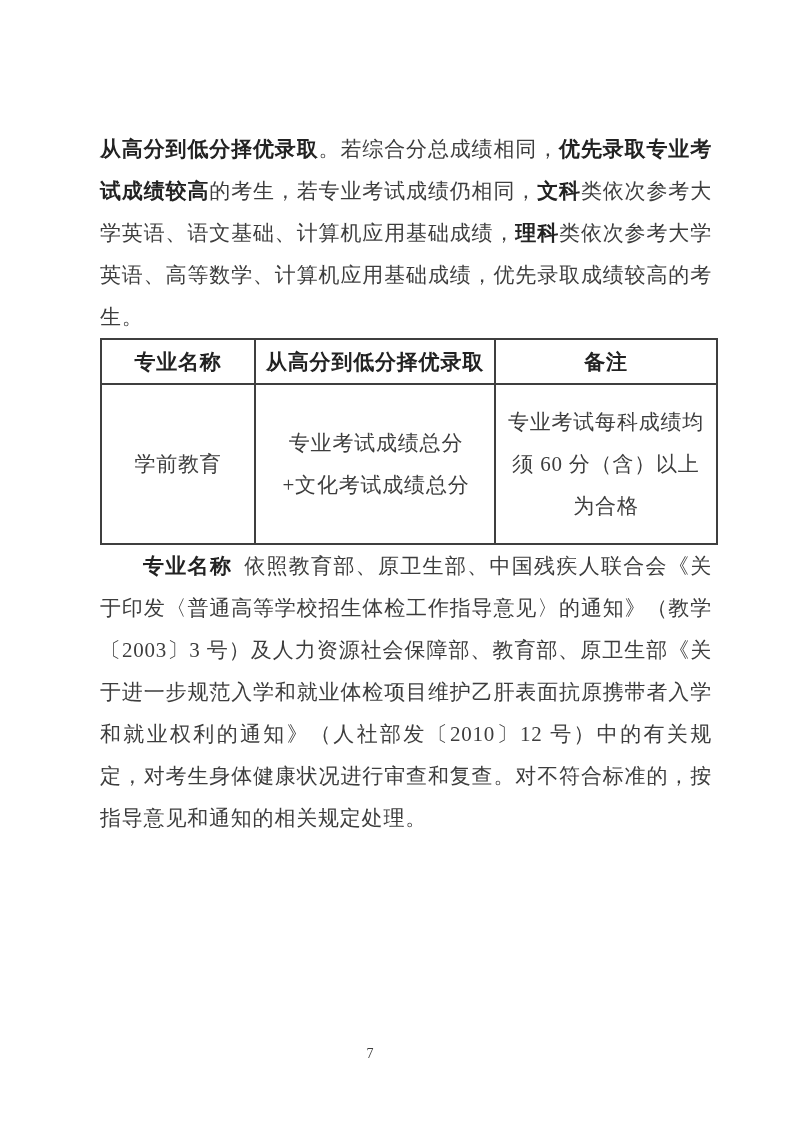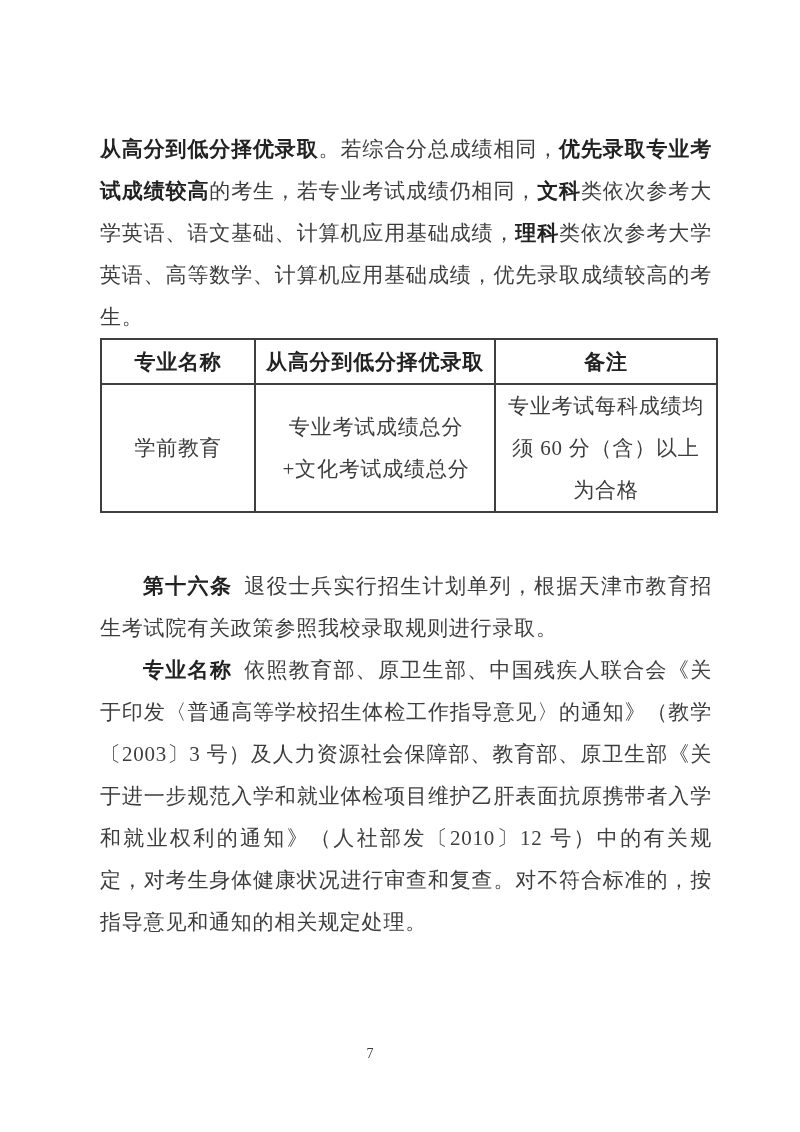--- a/index.html
+++ b/index.html
@@ -76,21 +76,21 @@
   }
   .cell-method {
     text-align: justify;
     text-justify: inter-character;
     padding: 0 16px 0 18px;
     line-height: 42px;
   }
   .cell-remark {
     text-align: justify;
     text-justify: inter-character;
-    padding: 0 10px;
+    padding: 16px 10px;
     line-height: 42px;
   }
   .page-number {
     position: absolute;
     top: 1046px;
     left: 0;
     width: 100%;
     text-align: center;
     font-size: 14px;
     color: #3d3d3d;
@@ -116,23 +116,20 @@
       </thead>
       <tbody>
         <tr>
           <td class="cell-major">学前教育</td>
           <td class="cell-method">专业考试成绩总分+文化考试成绩总分</td>
           <td class="cell-remark">专业考试每科成绩均须 60 分（含）以上为合格</td>
         </tr>
       </tbody>
     </table>
 
-    <p class="para article first-article">
-      <span class="bold article-label">第十六条</span><span>退役士兵实行招生计划单列，根据天津市教育招生考试院有关政策参照我校录取规则进行录取。</span>
-    </p>
 
 
     <p class="para article">
       <span class="bold article-label">专业名称</span><span>依照教育部、原卫生部、中国残疾人联合会《关于印发〈普通高等学校招生体检工作指导意见〉的通知》（教学〔2003〕3 号）及人力资源社会保障部、教育部、原卫生部《关于进一步规范入学和就业体检项目维护乙肝表面抗原携带者入学和就业权利的通知》（人社部发〔2010〕12 号）中的有关规定，对考生身体健康状况进行审查和复查。对不符合标准的，按指导意见和通知的相关规定处理。</span>
     </p>
 
   </div>
 
   <div class="page-number">7</div>
 </div>

